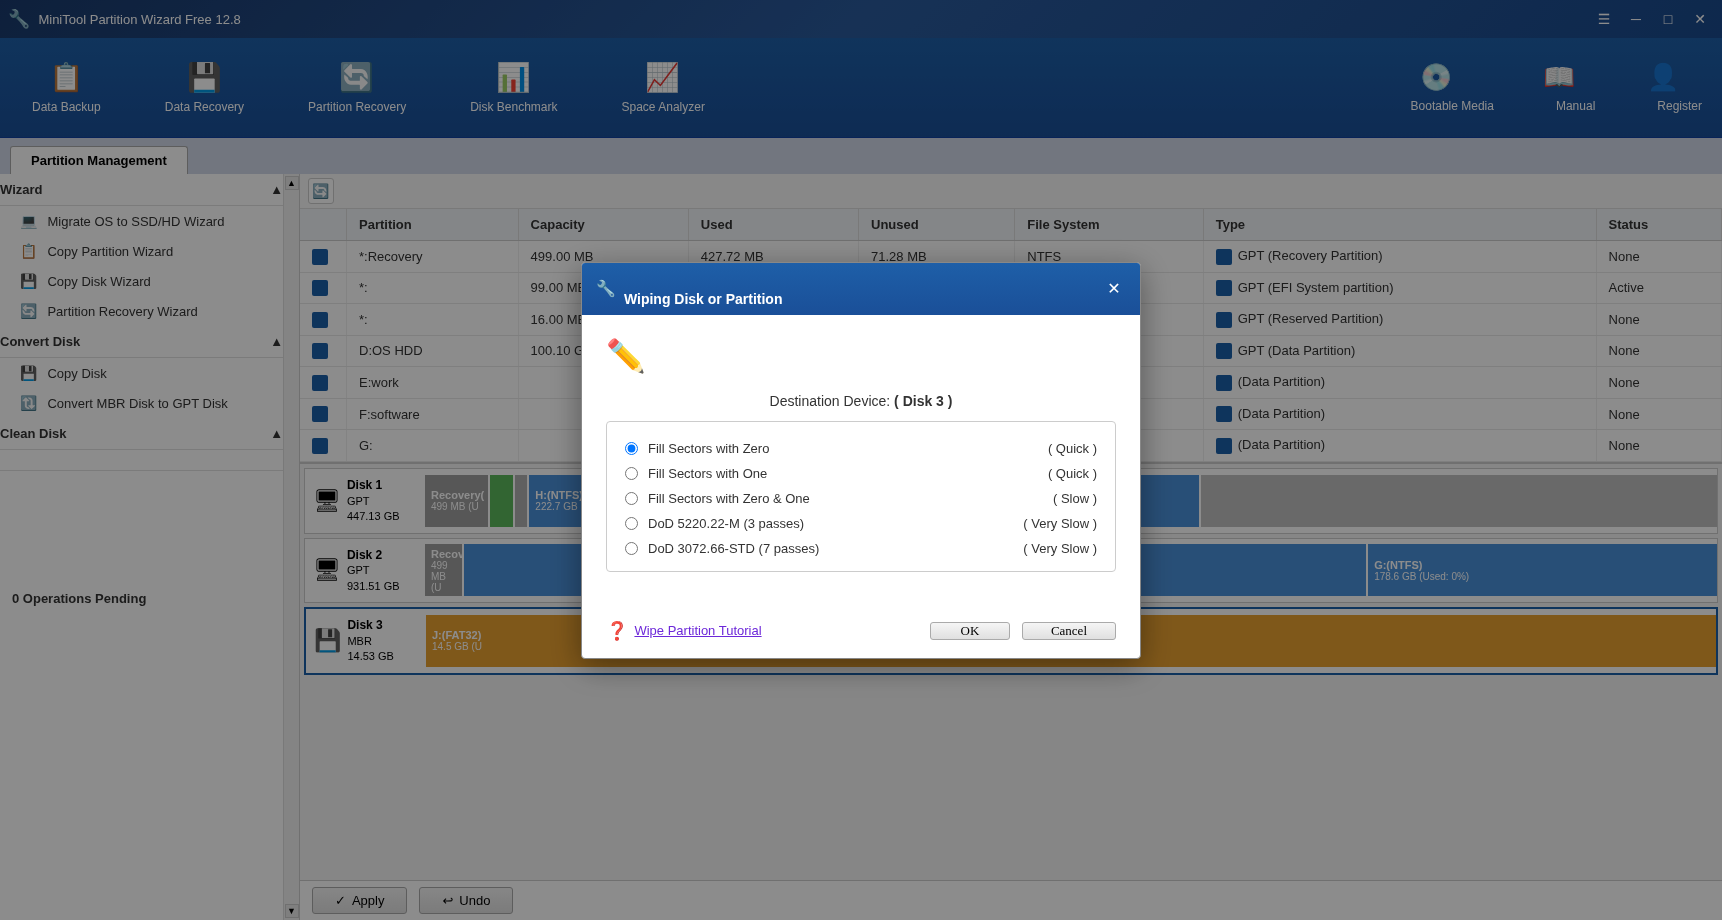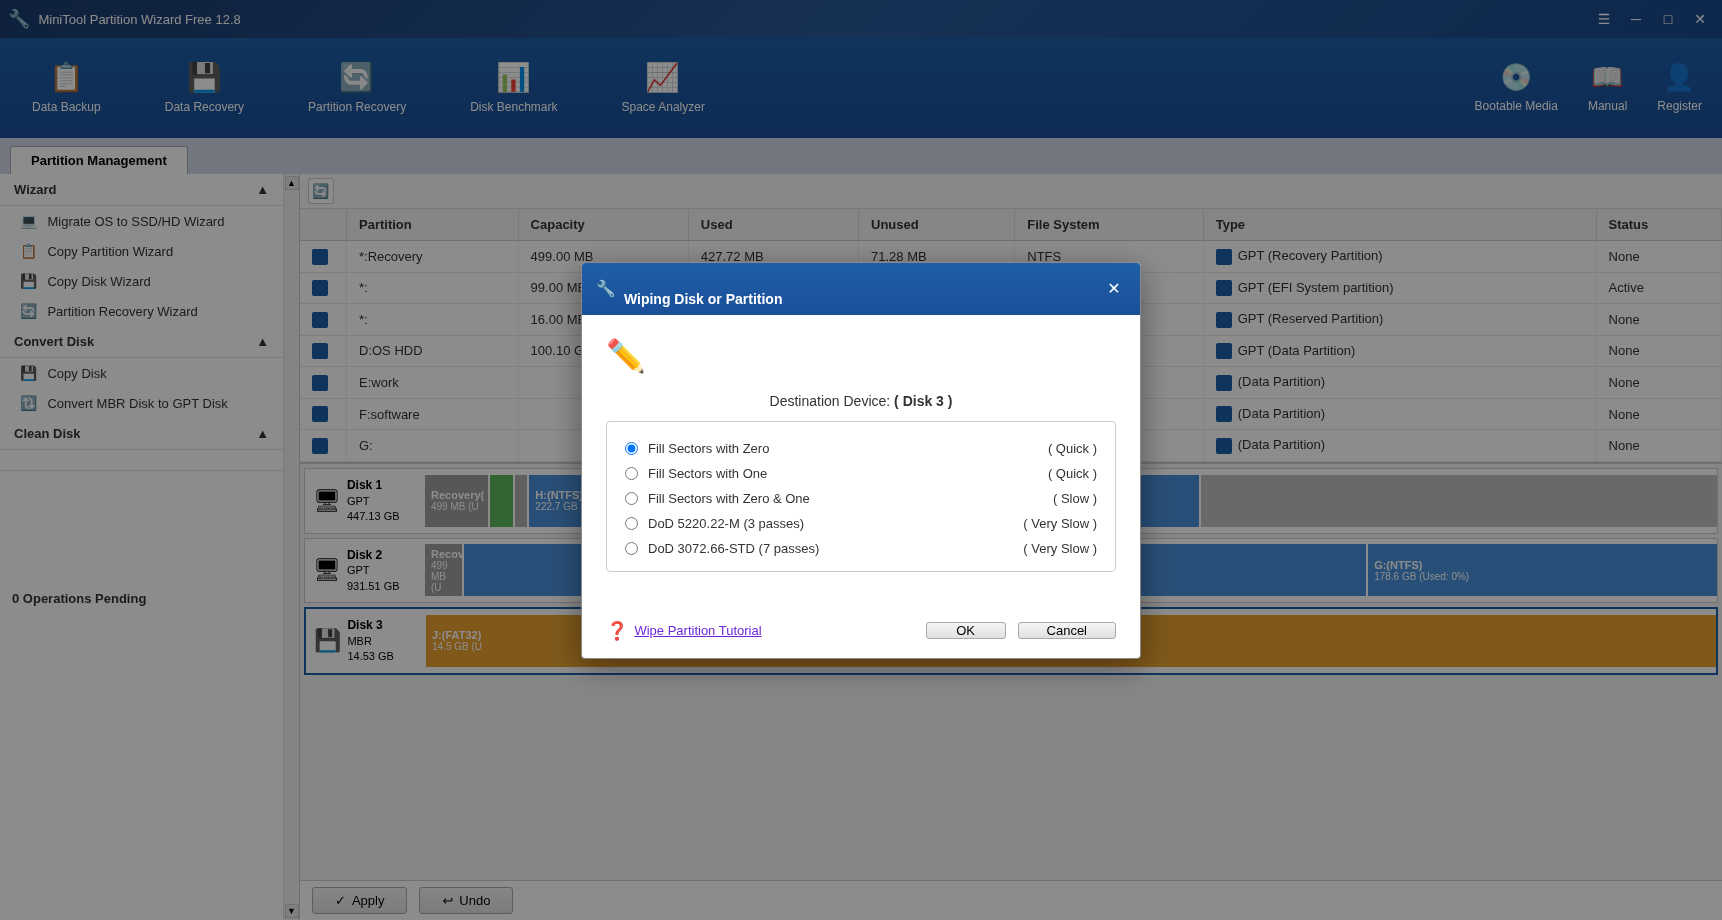--- a/index.html
+++ b/index.html
@@ -39,21 +39,21 @@
       cursor: pointer;
       padding: 8px 12px;
       border-radius: 4px;
       min-width: 80px;
     }
     .toolbar-icon { font-size: 28px; color: white; }
     .toolbar-label { font-size: 12px; color: white; text-align: center; }
     .toolbar-right { margin-left: auto; display: flex; gap: 30px; align-items: center; }
     .toolbar-right-item { display: flex; flex-direction: column; align-items: center; gap: 6px; color: white; cursor: pointer; }
     .toolbar-right-icon { font-size: 26px; }
-    .toolbar-right-label { font-size: 12px; }
+    .toolbar-right-label { font-size: 12px; margin-left: 32px; }
 
     
     .main-layout { display: flex; height: calc(920px - 38px - 100px - 36px); }
 
     
     .tab-bar {
       background: #d0d8e8;
       height: 36px;
       display: flex;
       align-items: flex-end;
@@ -75,21 +75,21 @@
       width: 300px;
       background: white;
       border-right: 1px solid #ccc;
       overflow-y: auto;
       flex-shrink: 0;
     }
     .sidebar-section-header {
       display: flex;
       align-items: center;
       justify-content: space-between;
-      padding: 8px 14px;
+      padding: 8px 0;
       font-weight: bold;
       font-size: 13px;
       color: #333;
       cursor: pointer;
       border-bottom: 1px solid #e0e0e0;
     }
     .sidebar-item {
       display: flex;
       align-items: center;
       gap: 10px;
@@ -282,20 +282,21 @@
     .modal-buttons { display: flex; gap: 12px; }
     .modal-btn {
       padding: 0 28px;
       border: 1px solid #aaa;
       background: linear-gradient(180deg, #f5f5f5, #e0e0e0);
       cursor: pointer;
       border-radius: 3px;
       font-size: 13px;
       min-width: 80px;
       text-align: center;
+      font-family: Liberation Serif, serif;
     }
 
     
     ::-webkit-scrollbar { width: 8px; height: 8px; }
     ::-webkit-scrollbar-track { background: #f0f0f0; }
     ::-webkit-scrollbar-thumb { background: #bbb; border-radius: 4px; }
 
     .table-scroll-area { overflow-y: auto; max-height: 260px; }
     .content-top { border-bottom: 1px solid #ccc; }
   </style>

